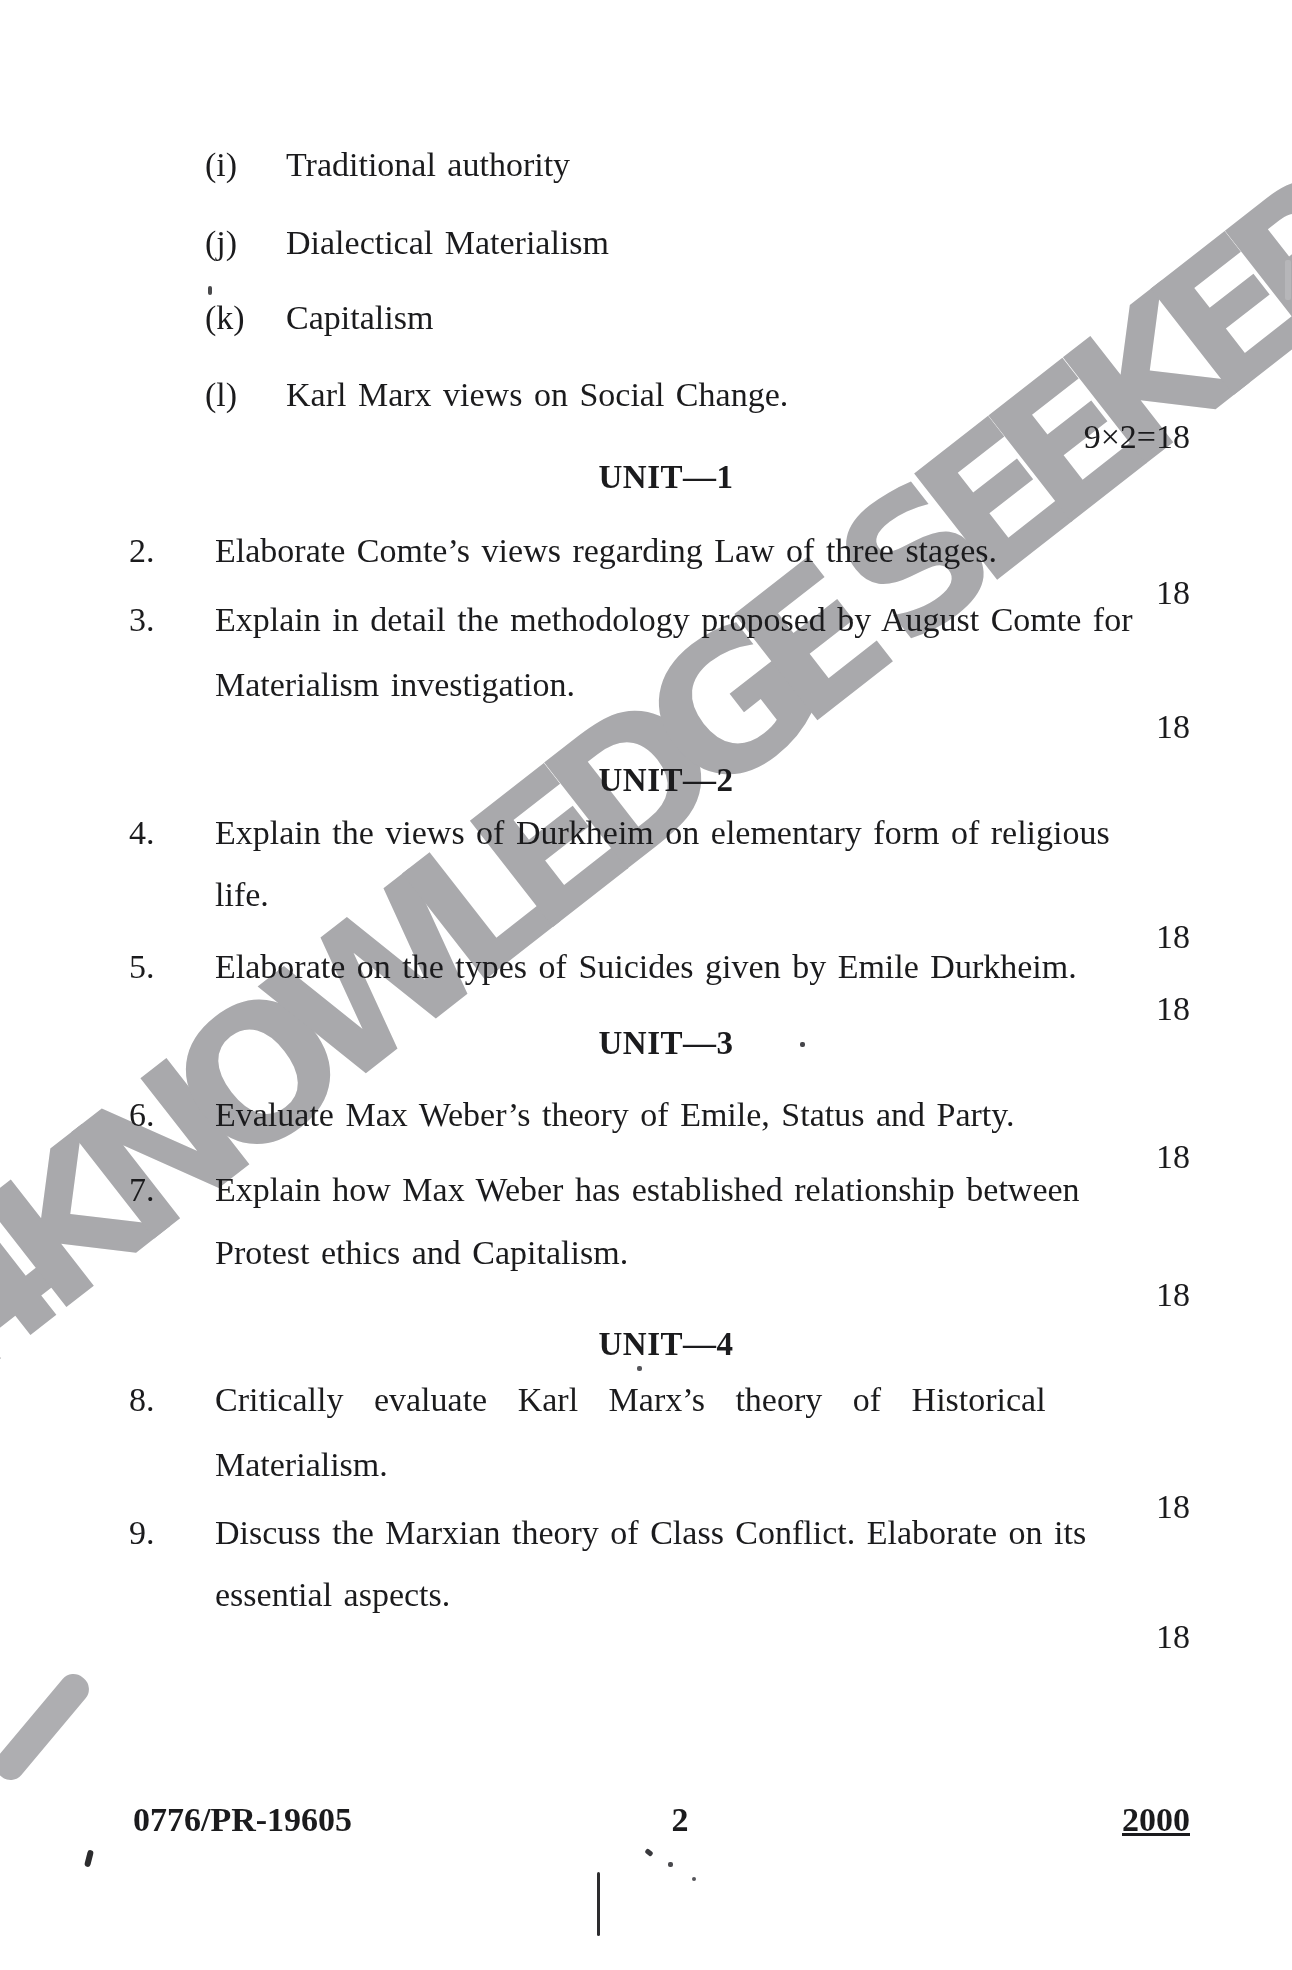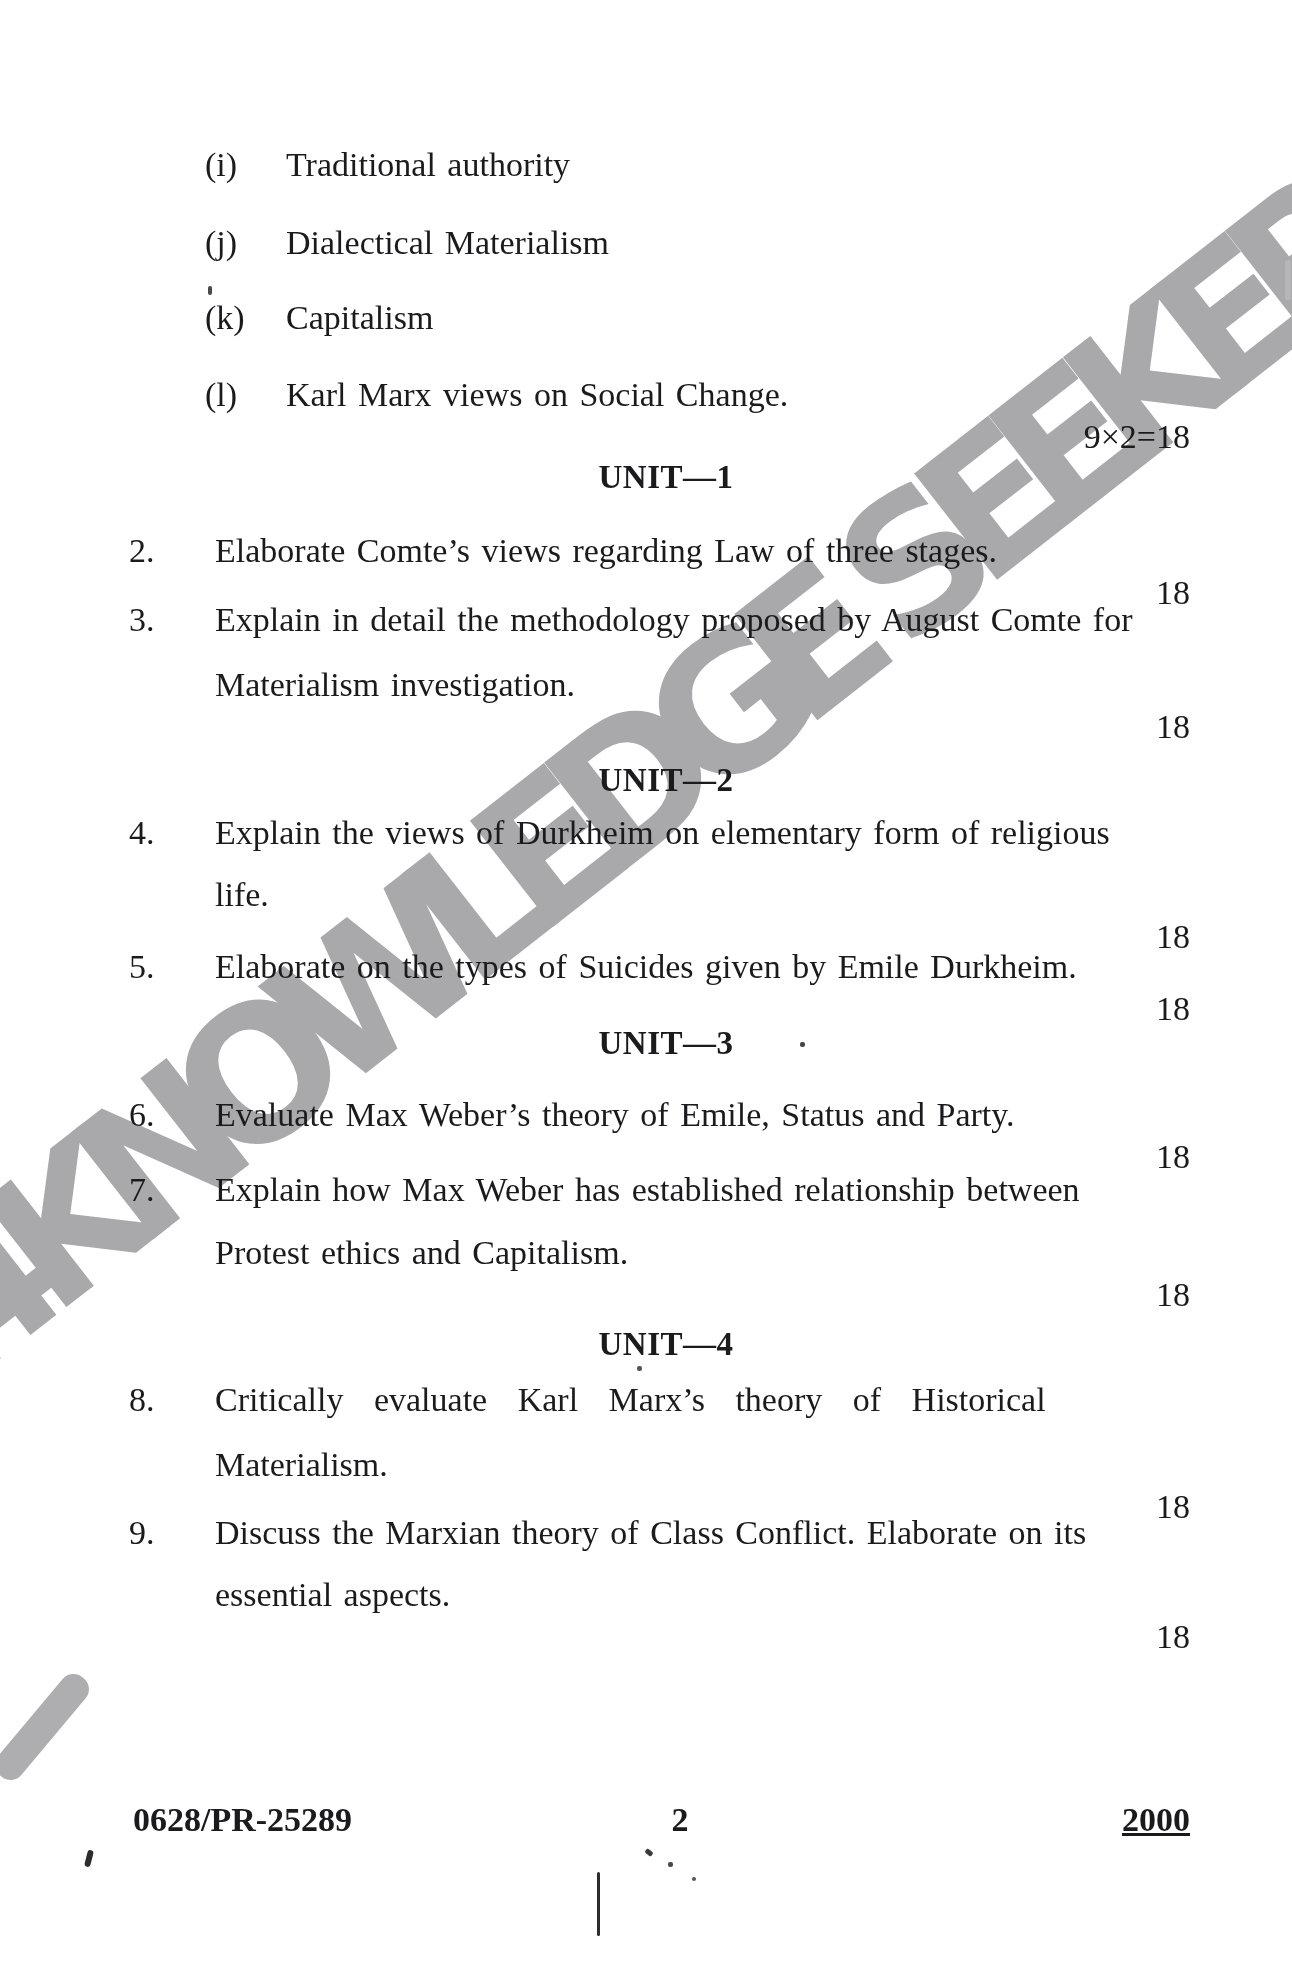--- a/index.html
+++ b/index.html
@@ -129,21 +129,21 @@
   <div class="row" style="top:1513px;">
     <span class="qno">9.</span>
     <span class="qtext">Discuss the Marxian theory of Class Conflict. Elaborate on its</span>
   </div>
   <div class="row" style="top:1575px;">
     <span class="qtext">essential aspects.</span>
     <span class="marks">18</span>
   </div>
 
   <div class="footer" style="top:1800px;">
-    <span class="f-left">0628/PR-25289</span>
+    <span class="f-left">0776/PR-19605</span>
     <span class="f-center">2</span>
     <span class="f-right">2000</span>
   </div>
 
   <div class="speck" style="left:208px;top:286px;width:4px;height:9px;background:#4a4a4c;"></div>
   <div class="speck" style="left:800px;top:1042px;width:5px;height:5px;background:#45454a;"></div>
   <div class="speck" style="left:637px;top:1366px;width:5px;height:5px;background:#55555a;"></div>
   <div class="speck" style="left:86px;top:1850px;width:6px;height:17px;transform:rotate(14deg);background:#2c2c2e;border-radius:3px;"></div>
   <div class="speck" style="left:597px;top:1872px;width:3px;height:64px;background:#2c2c2e;"></div>
   <div class="speck" style="left:645px;top:1850px;width:8px;height:5px;transform:rotate(38deg);background:#3a3a3e;"></div>

